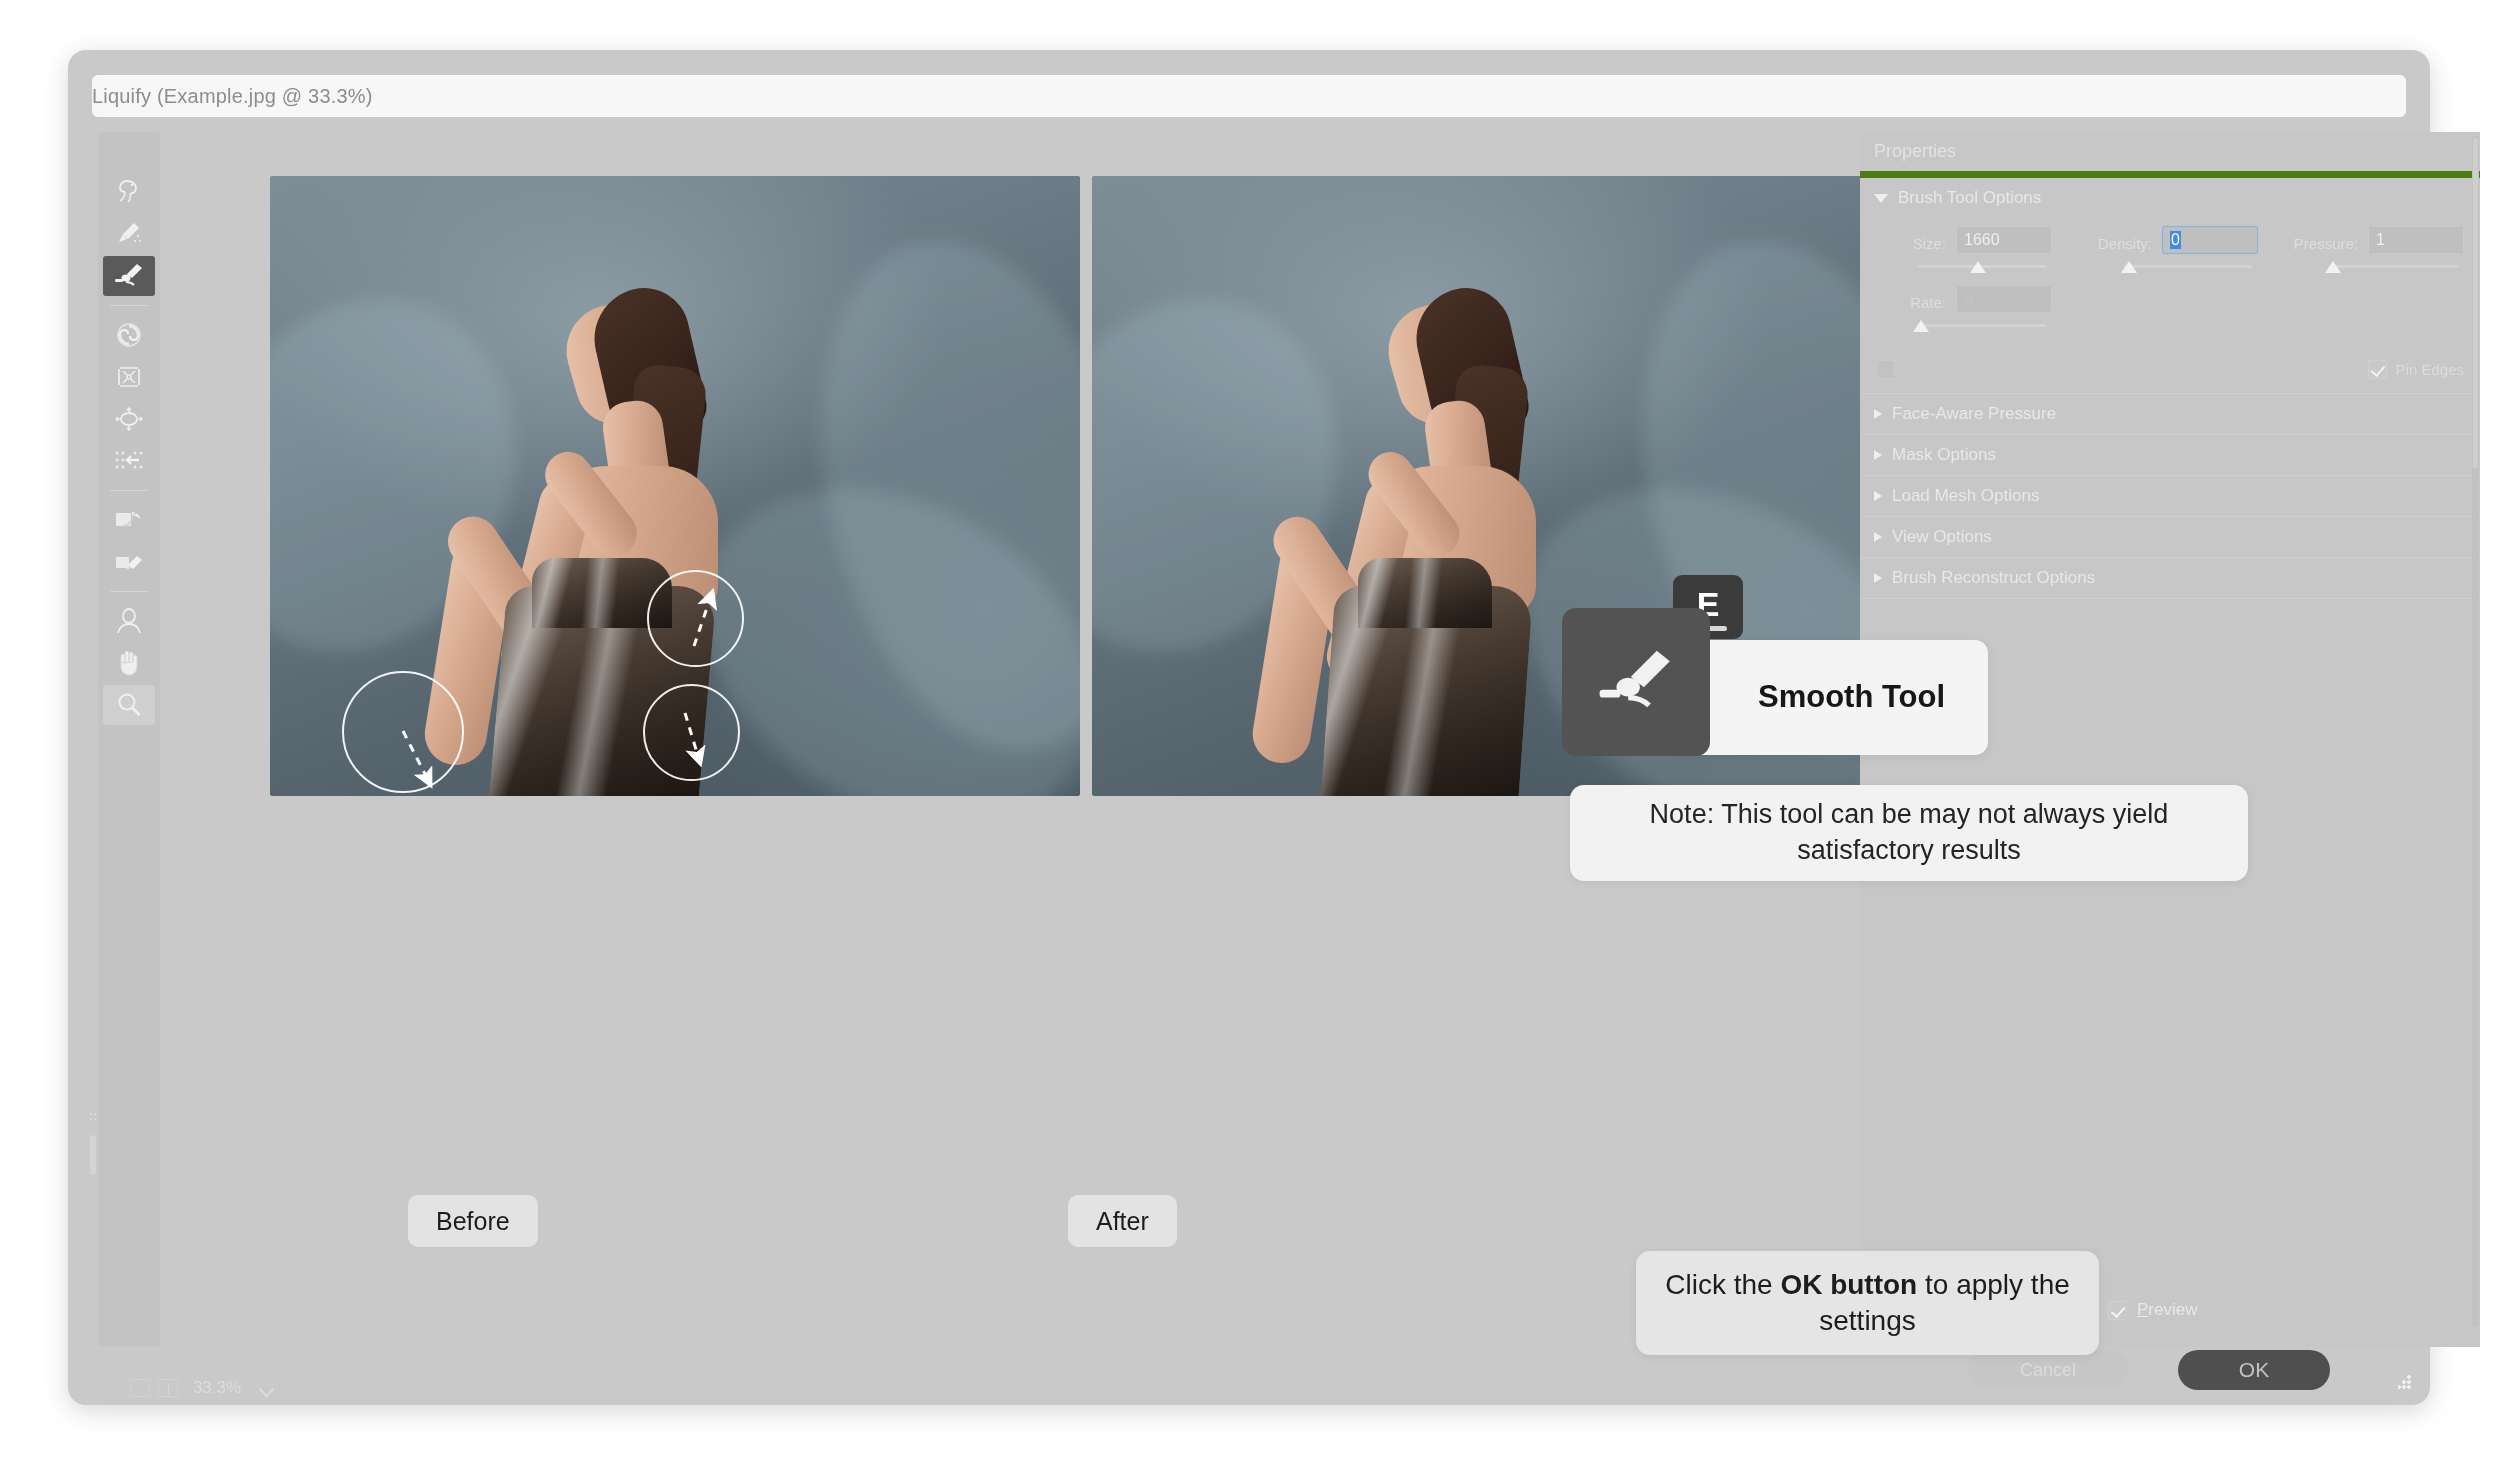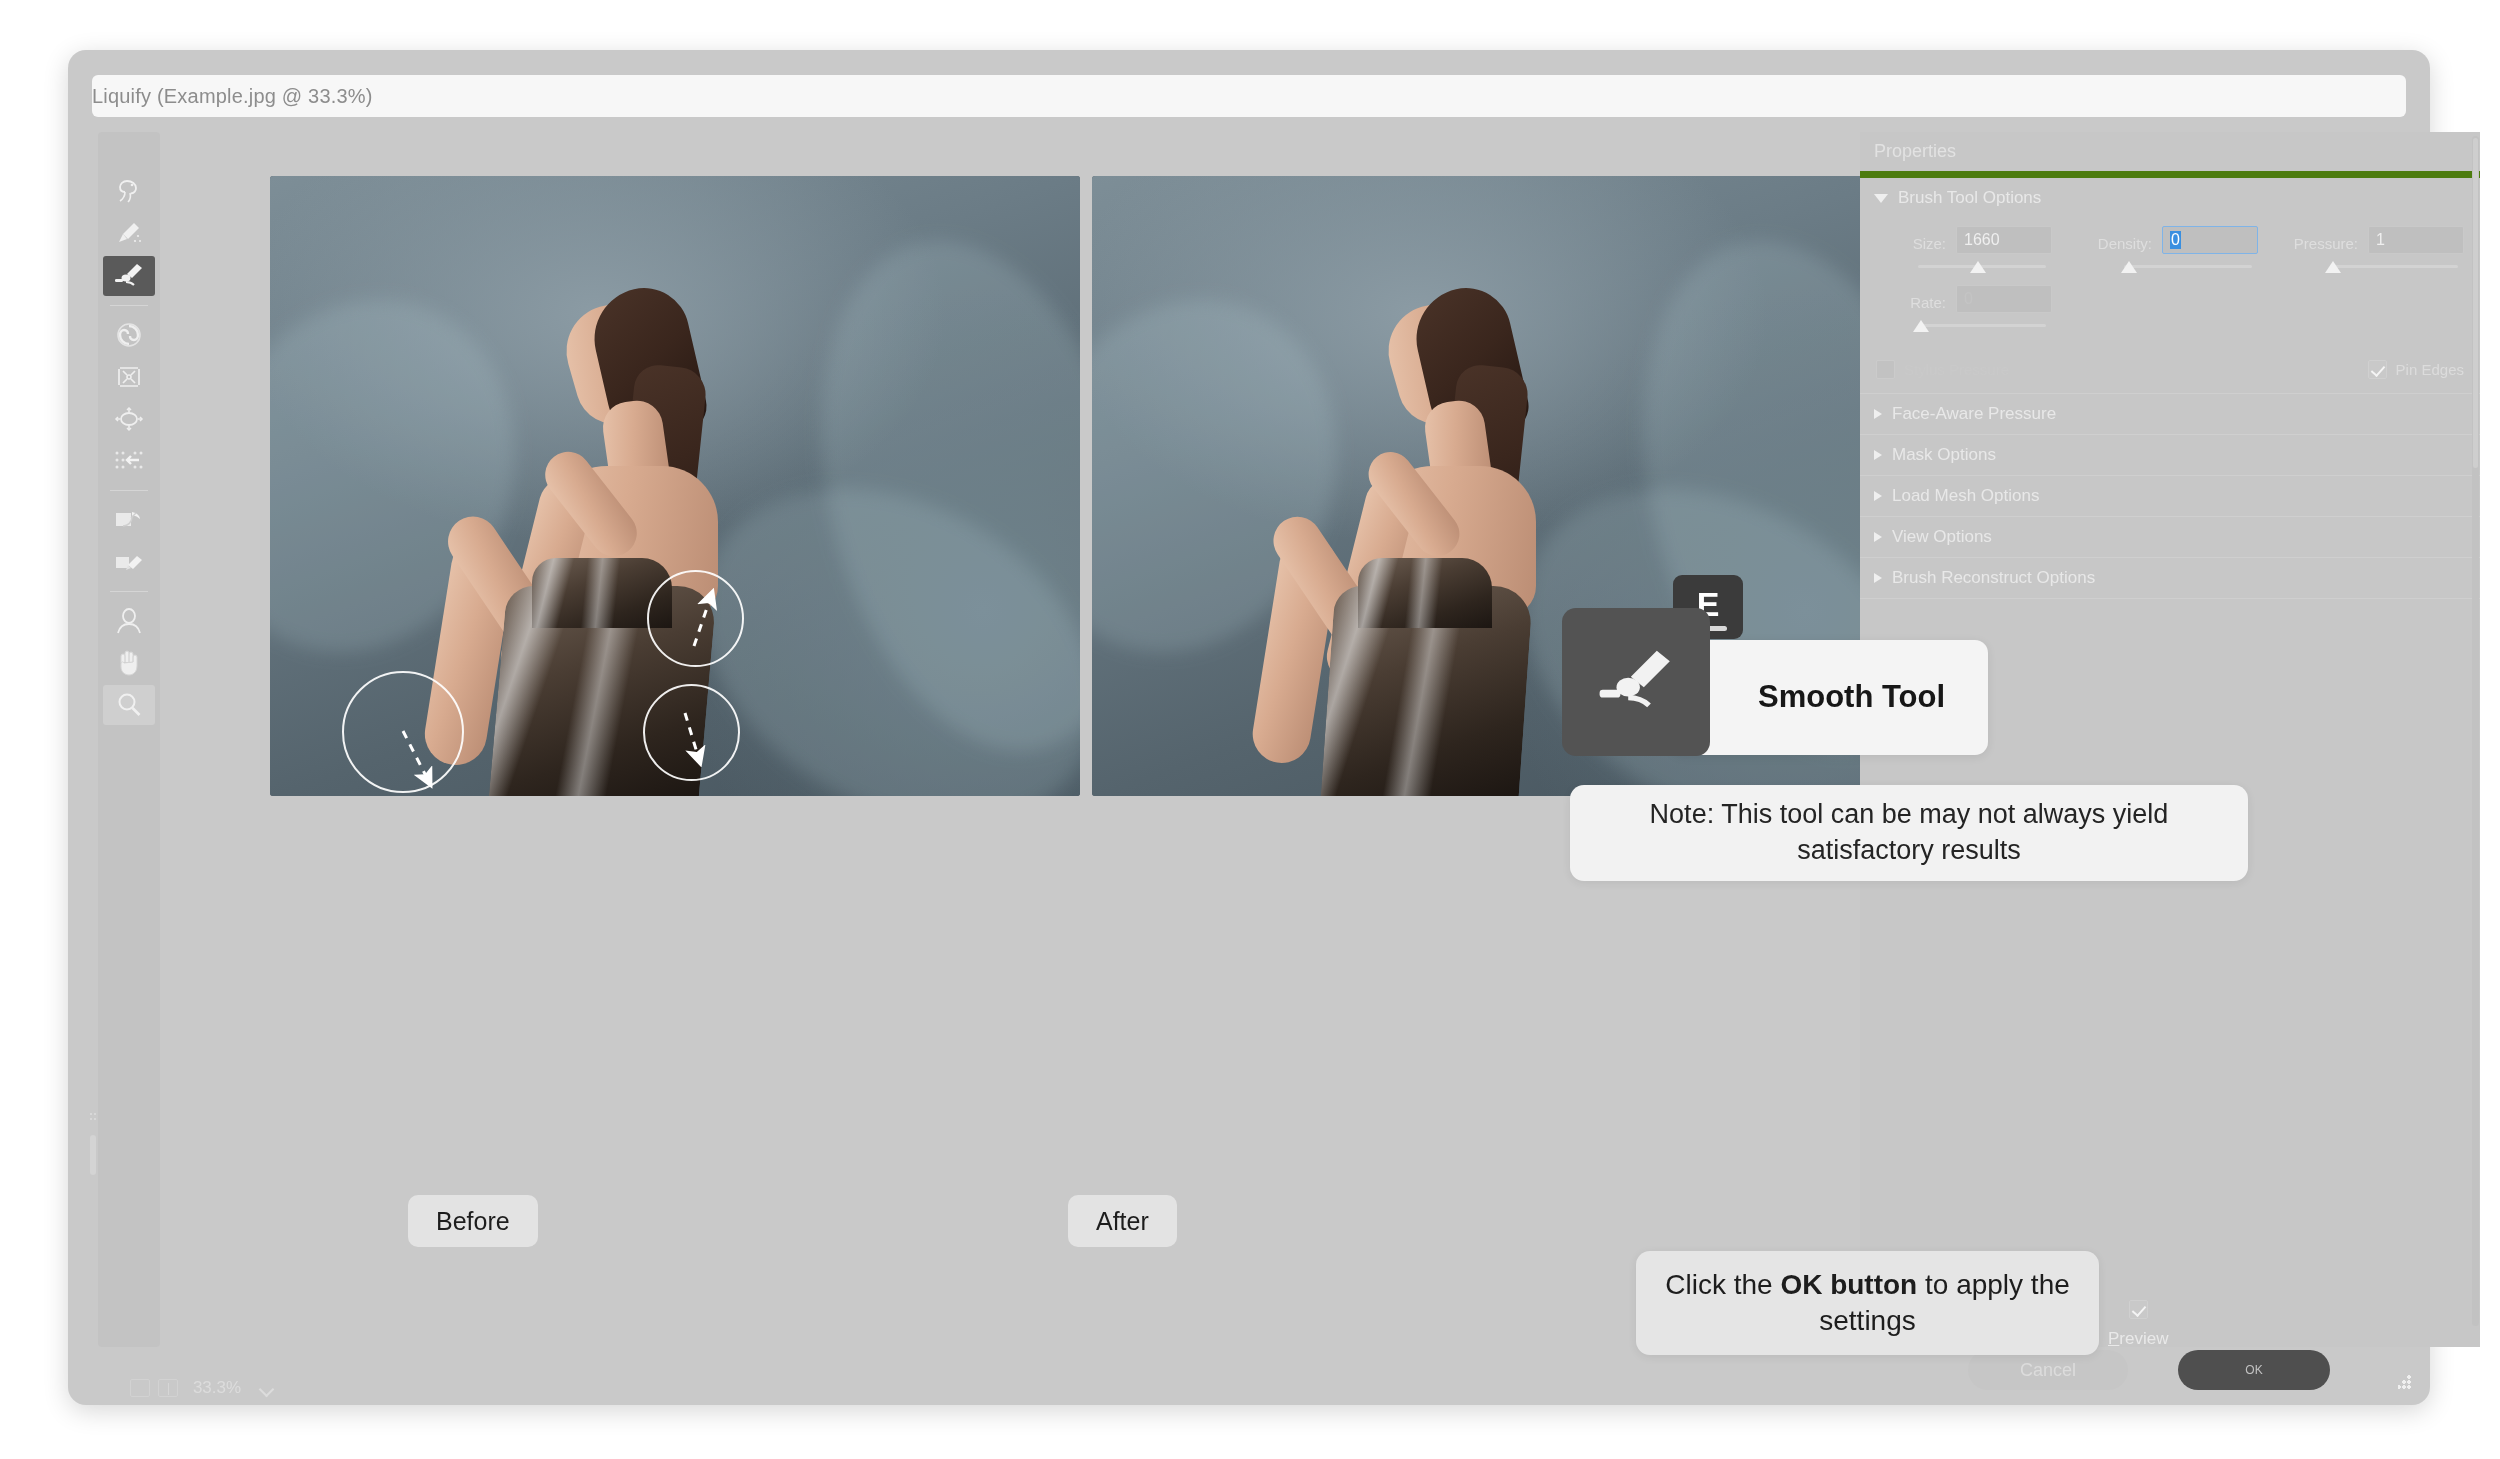--- a/index.html
+++ b/index.html
@@ -303,21 +303,21 @@
   #panel-scroll::after {
     content:""; position:absolute; left:1px; top:2px;
     width:5px; height:330px;
     background:#cecece; border-radius:3px;
   }
 
   
   #preview-row {
     position: absolute;
     left: 2040px; top: 1250px;
-    display: flex; align-items: center; gap: 10px; flex-direction: column;
+    display: flex; align-items: center; gap: 10px;
   }
   #preview-lab {
     font-size: 17px; color: #e9e9e9;
   }
   #preview-lab u { text-decoration: underline; }
   #btn-cancel {
     position: absolute;
     left: 1900px; top: 1300px;
     width: 160px; height: 40px;
     border-radius: 20px;
@@ -326,21 +326,21 @@
     font-size: 18px; color: #dcdcdc;
     cursor: pointer;
   }
   #btn-ok {
     position: absolute;
     left: 2110px; top: 1300px;
     width: 152px; height: 40px;
     border-radius: 20px;
     background: #4f4f4f;
     display: flex; align-items: center; justify-content: center;
-    font-size: 12px; color: #c2c2c2;
+    font-size: 21px; color: #c2c2c2;
     cursor: pointer;
   }
   #resize-grip {
     position: absolute;
     right: 18px; bottom: 16px;
     width: 14px; height: 14px;
     background:
       radial-gradient(circle at 11px 2px, #efefef 1.6px, transparent 1.8px),
       radial-gradient(circle at 11px 7px, #efefef 1.6px, transparent 1.8px),
       radial-gradient(circle at 6px 7px, #efefef 1.6px, transparent 1.8px),

